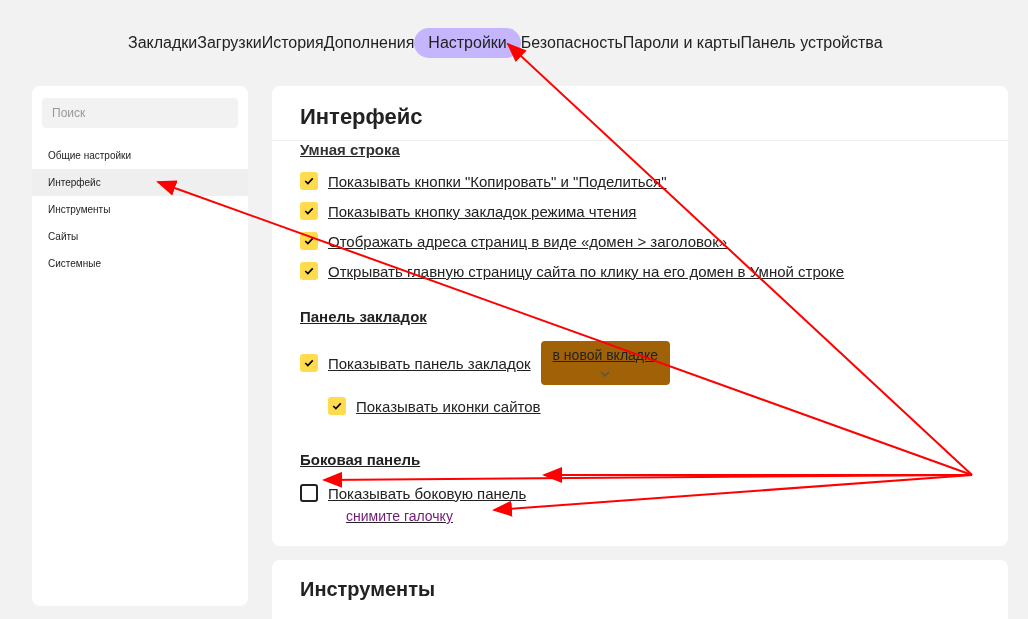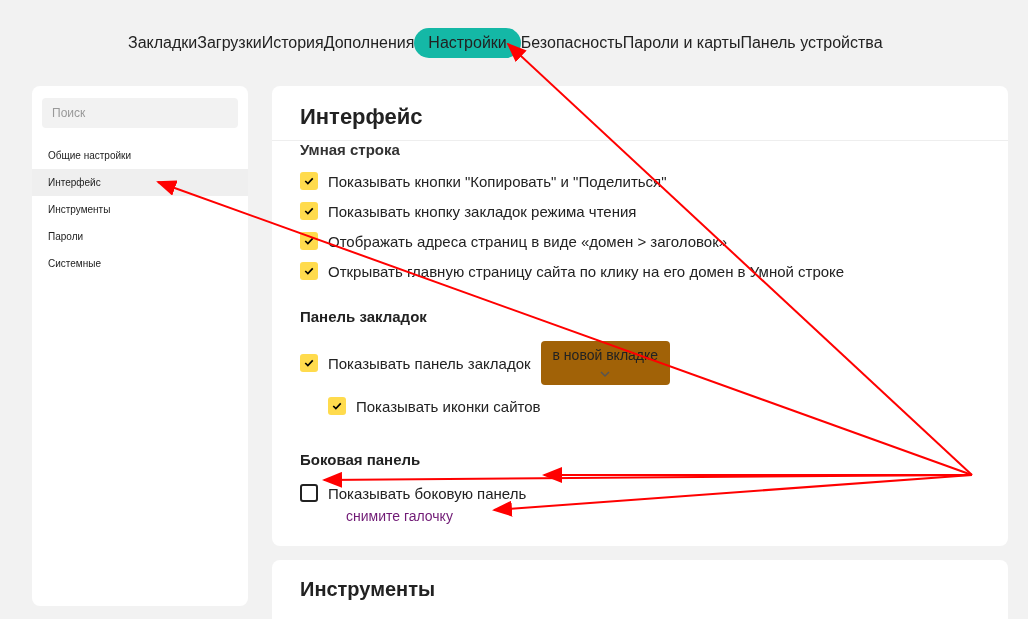--- a/index.html
+++ b/index.html
@@ -17,21 +17,21 @@
       display: flex;
       padding: 28px 0 28px 128px;
       font-size: 16px;
       align-items: center;
     }
     .top-nav span {
       color: #222;
       cursor: pointer;
     }
     .top-nav .active {
-      background: #14b8a6;
+      background: #c4b5fd;
       padding: 6px 14px;
       border-radius: 16px;
     }
     .container {
       display: flex;
       gap: 24px;
       padding: 0 20px 0 32px;
     }
     .sidebar {
       width: 216px;
@@ -76,20 +76,21 @@
     .subsection-title {
       font-weight: 600;
       font-size: 15px;
       padding: 0 0 10px 0;
     }
     .divider {
       border-top: 1px solid #eee;
     }
     .card-body {
       padding: 4px 28px 22px 28px;
+      text-decoration: underline;
     }
     .row {
       display: flex;
       align-items: center;
       gap: 10px;
       padding: 6px 0;
       font-size: 15px;
     }
     .row.indent { padding-left: 28px; }
     .cb {
@@ -166,21 +167,21 @@
   <span>Пароли и карты</span>
   <span>Панель устройства</span>
 </div>
 
 <div class="container">
   <div class="sidebar">
     <div class="search-box">Поиск</div>
     <div class="side-item">Общие настройки</div>
     <div class="side-item active">Интерфейс</div>
     <div class="side-item">Инструменты</div>
-    <div class="side-item">Пароли</div>
+    <div class="side-item">Сайты</div>
     <div class="side-item">Системные</div>
   </div>
 
   <div class="content">
     <div class="card">
       <div class="card-header">Интерфейс</div>
       <div class="divider"></div>
       <div class="card-body">
         <div class="truncated" style="padding:0 0 8px 0;">Умная строка</div>
 

